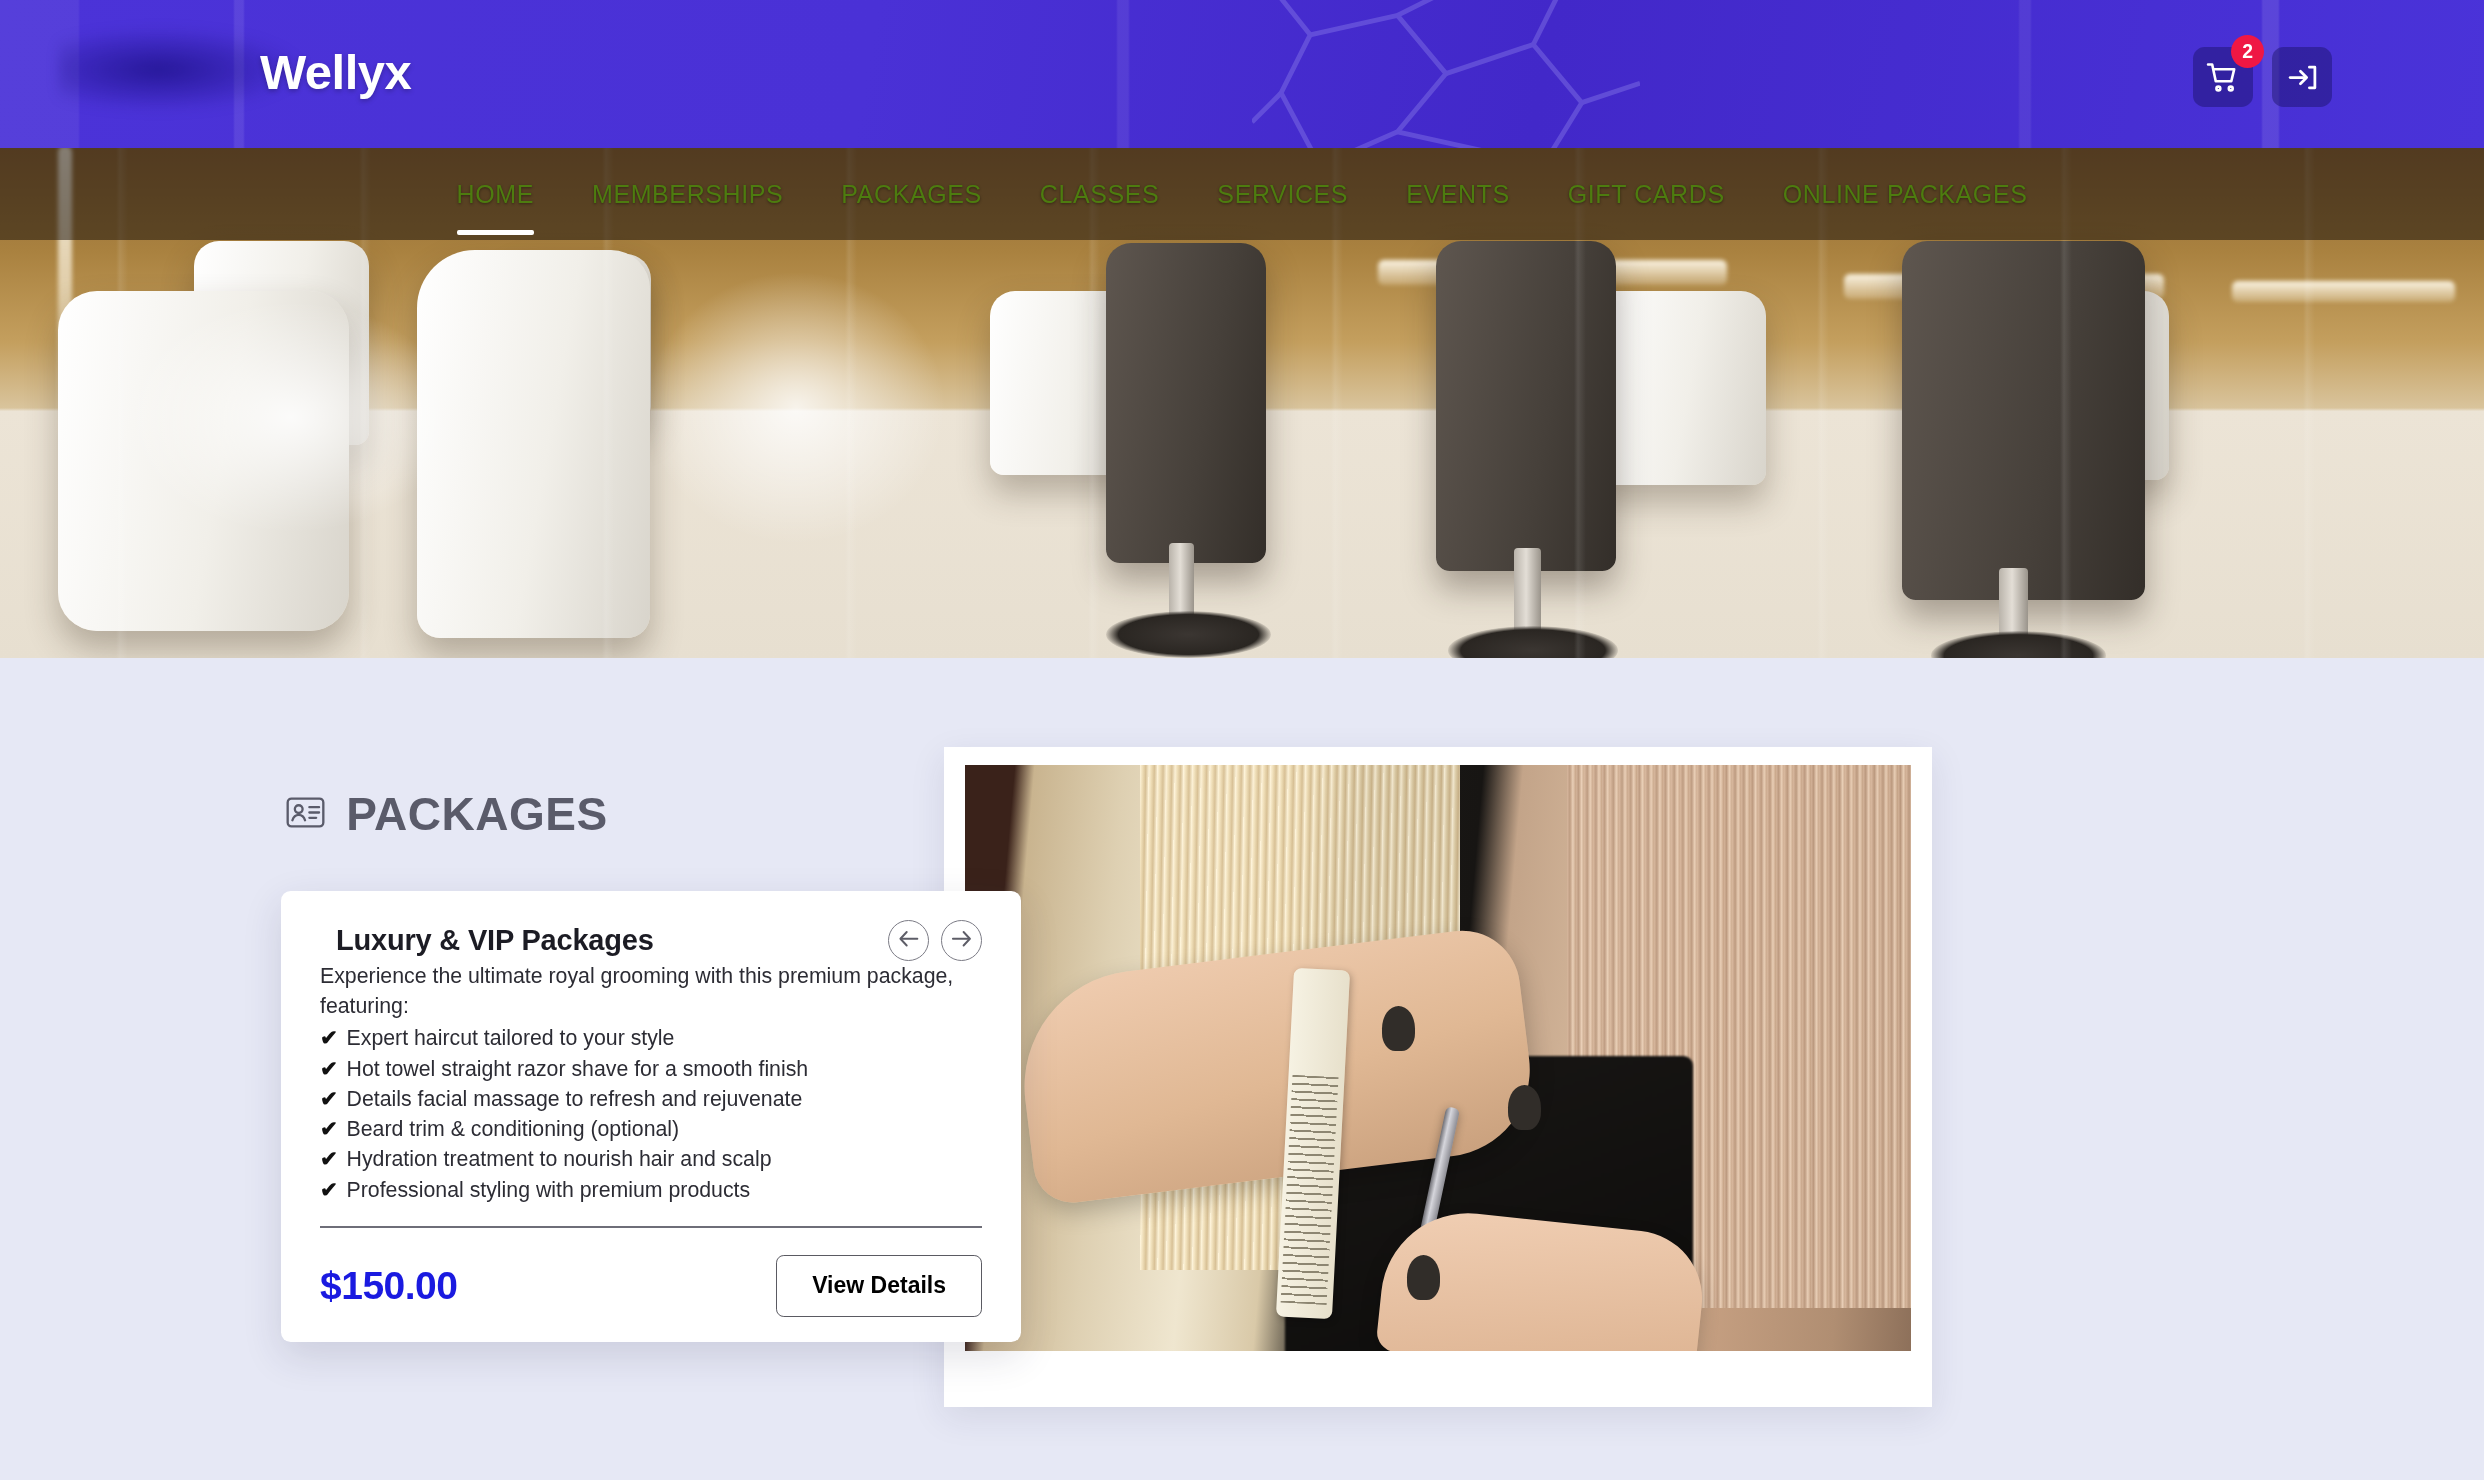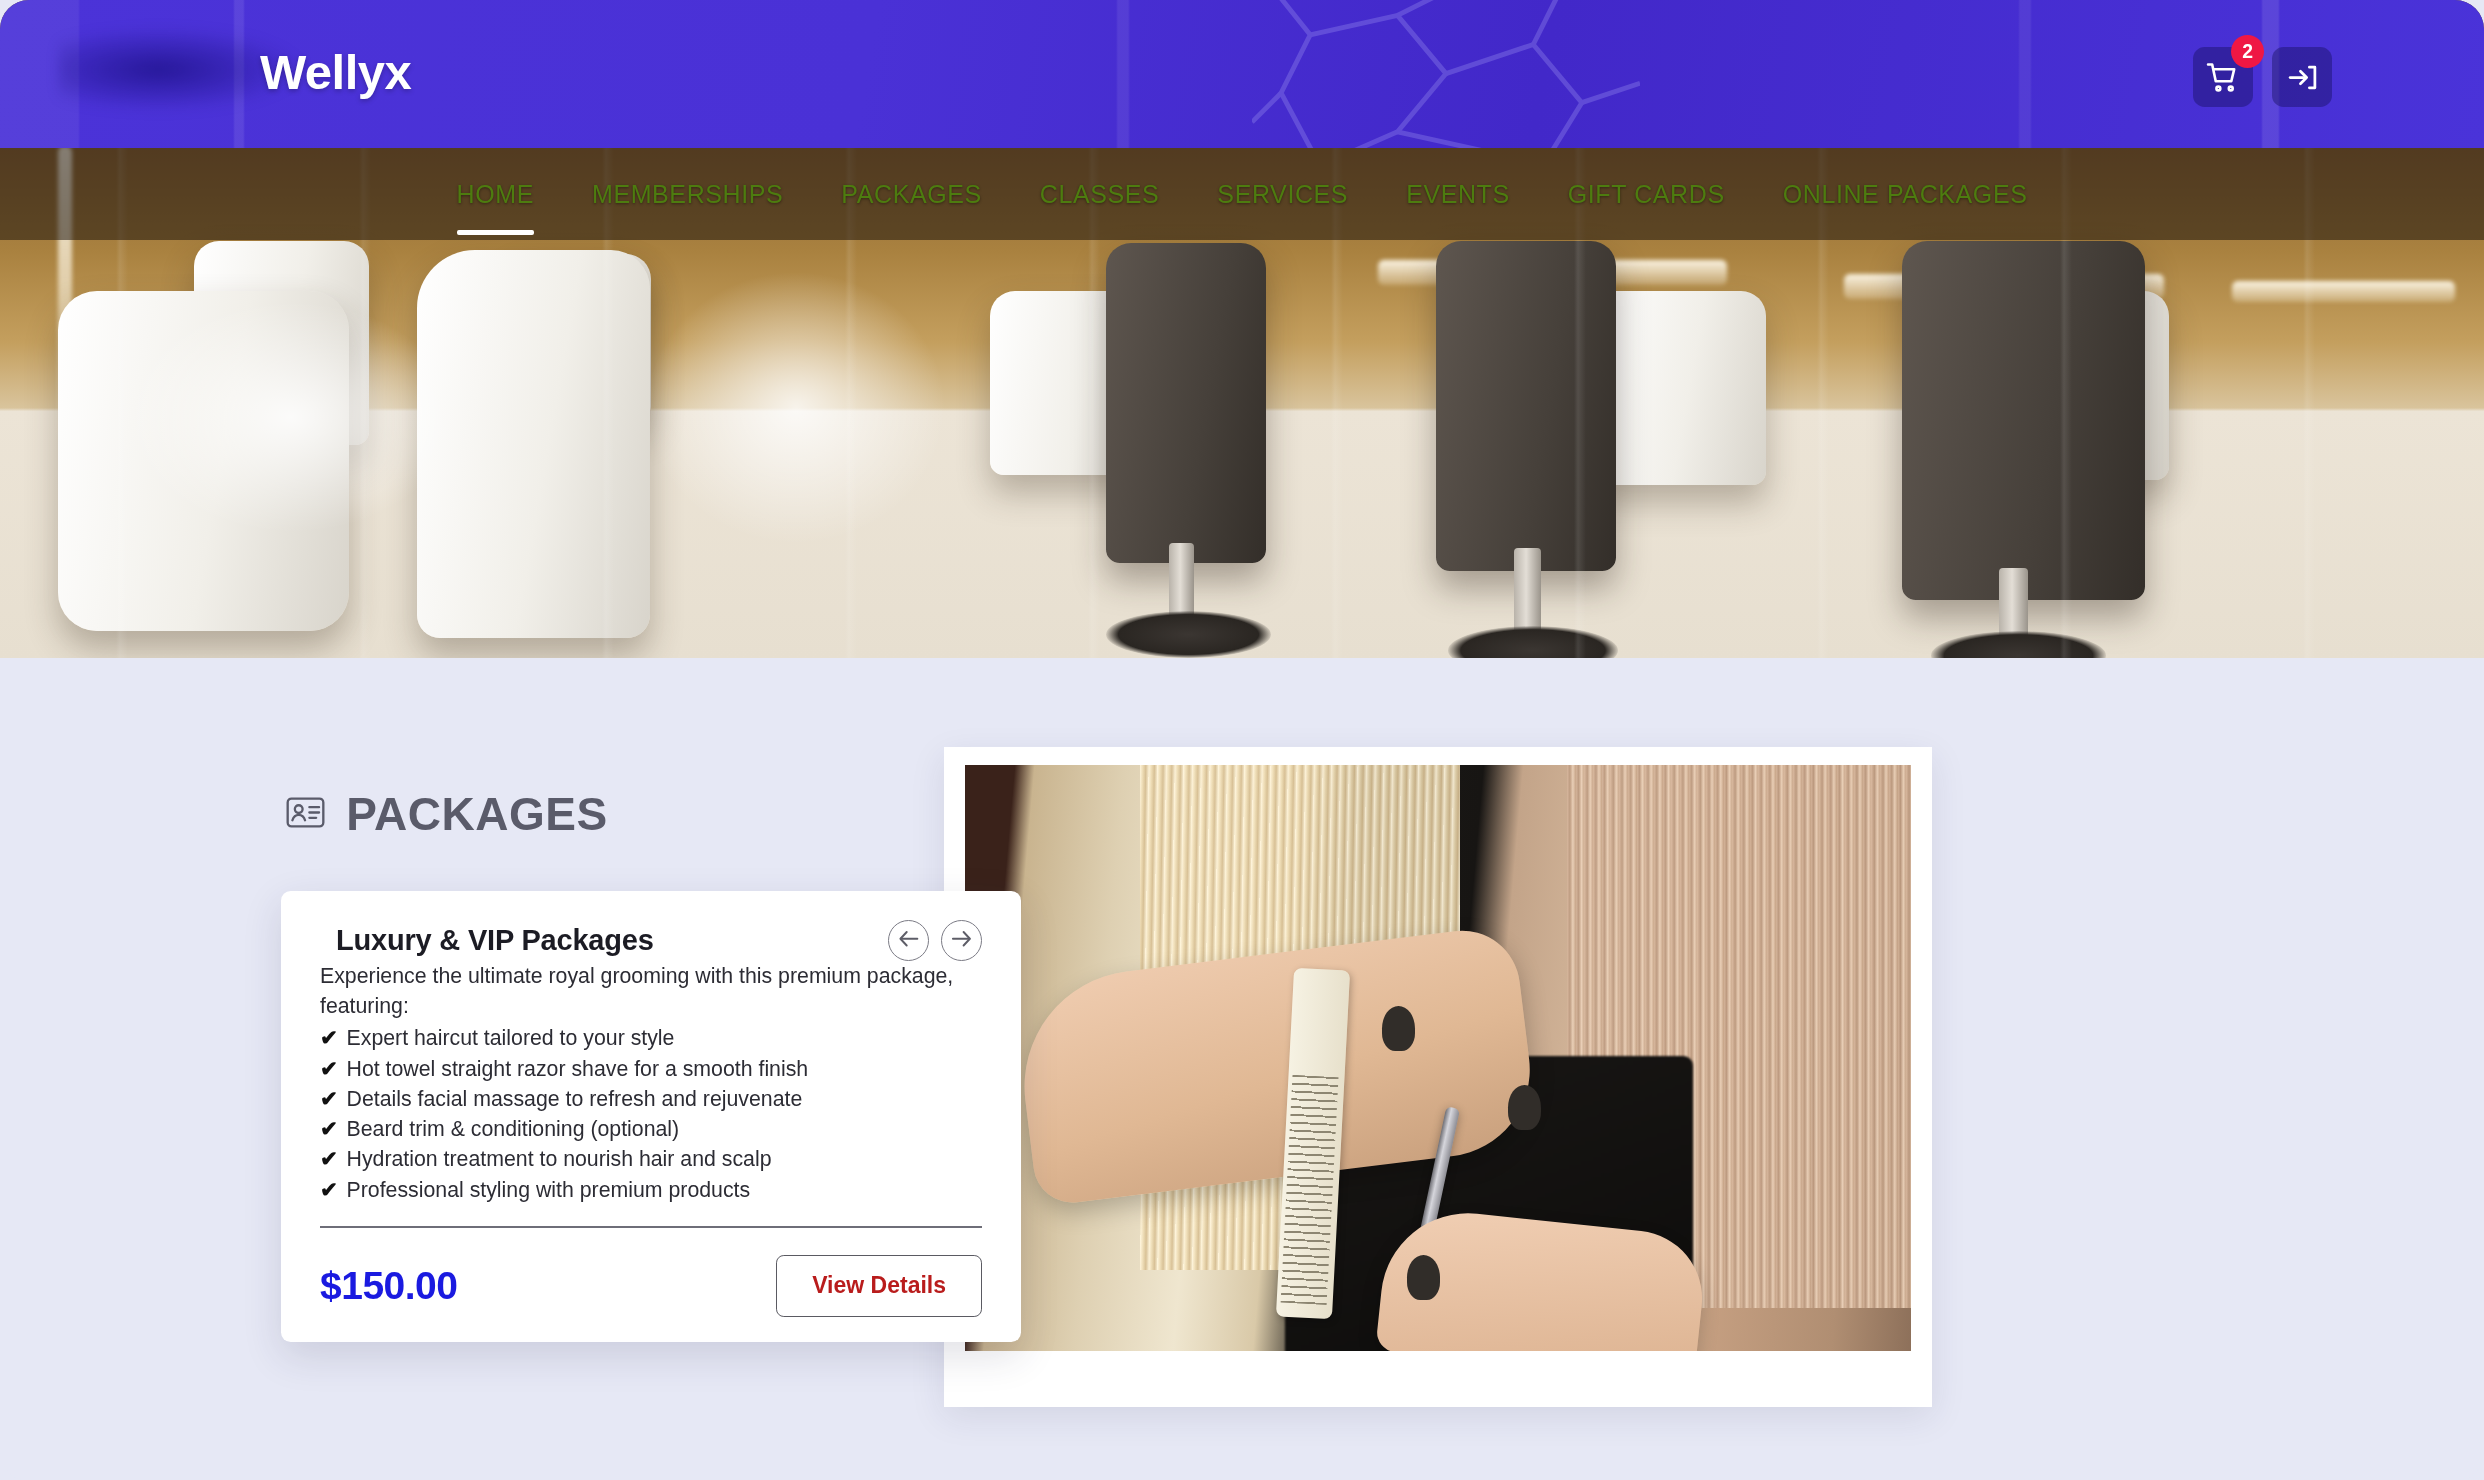--- a/index.html
+++ b/index.html
@@ -16,21 +16,20 @@
     background: #e6e8f5;
     position: relative;
   }
 
   .page {
     position: relative;
     width: 2484px;
     height: 1481px;
     background: #e6e8f5;
     overflow: hidden;
-    border-radius: 29px;
   }
 
   
   .hero {
     position: absolute;
     left: 0; top: 0;
     width: 2484px;
     height: 658px;
     overflow: hidden;
   }
@@ -420,21 +419,21 @@
     color: #1a1ae0;
     letter-spacing: -0.5px;
   }
   .details-btn {
     padding: 16.5px 35px;
     border: 1.9px solid #5a5a62;
     border-radius: 7.8px;
     background: #ffffff;
     font-size: 23px;
     font-weight: bold;
-    color: #b91c1c;
+    color: #000000;
     cursor: pointer;
     font-family: "Liberation Sans", sans-serif;
   }
 </style>
 </head>
 <body>
 
 <div class="page">
 
   <div class="hero">

